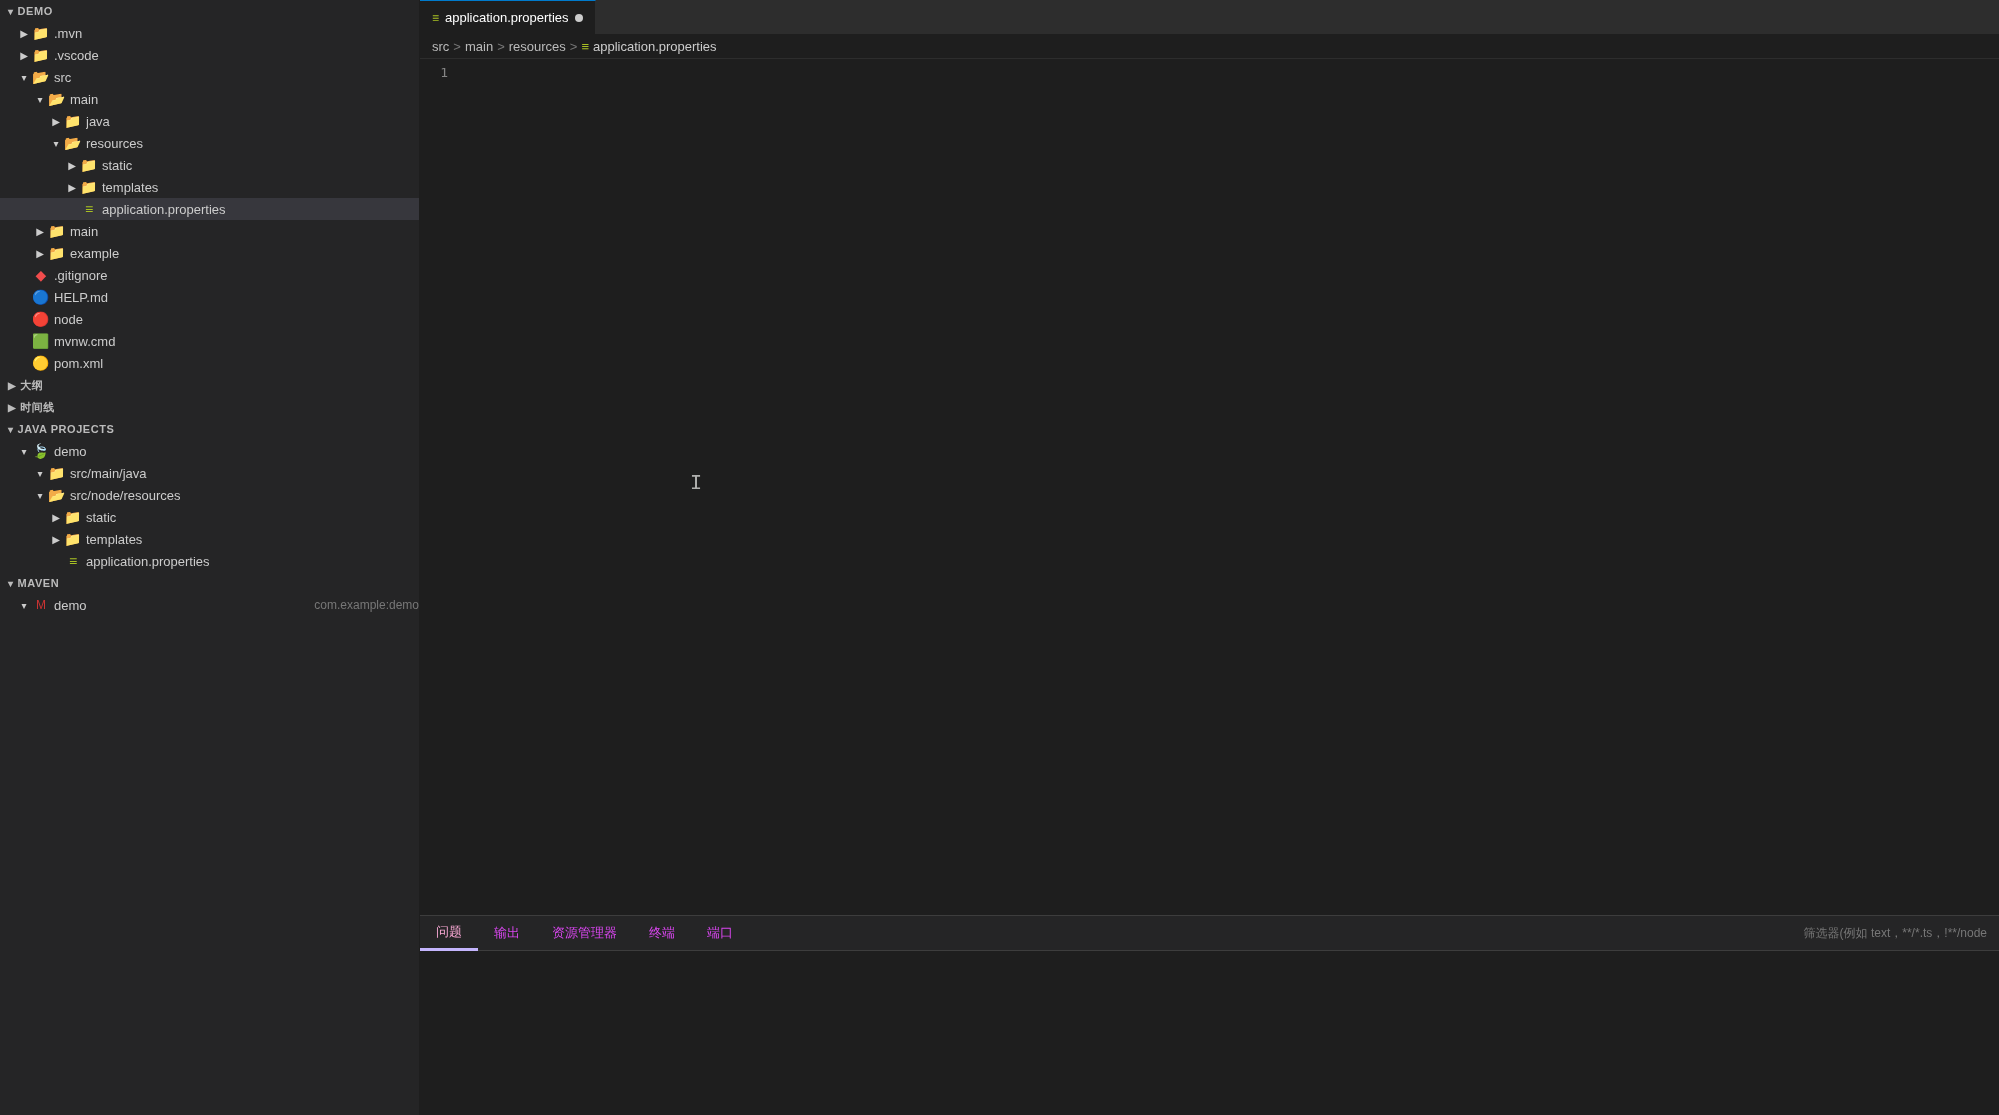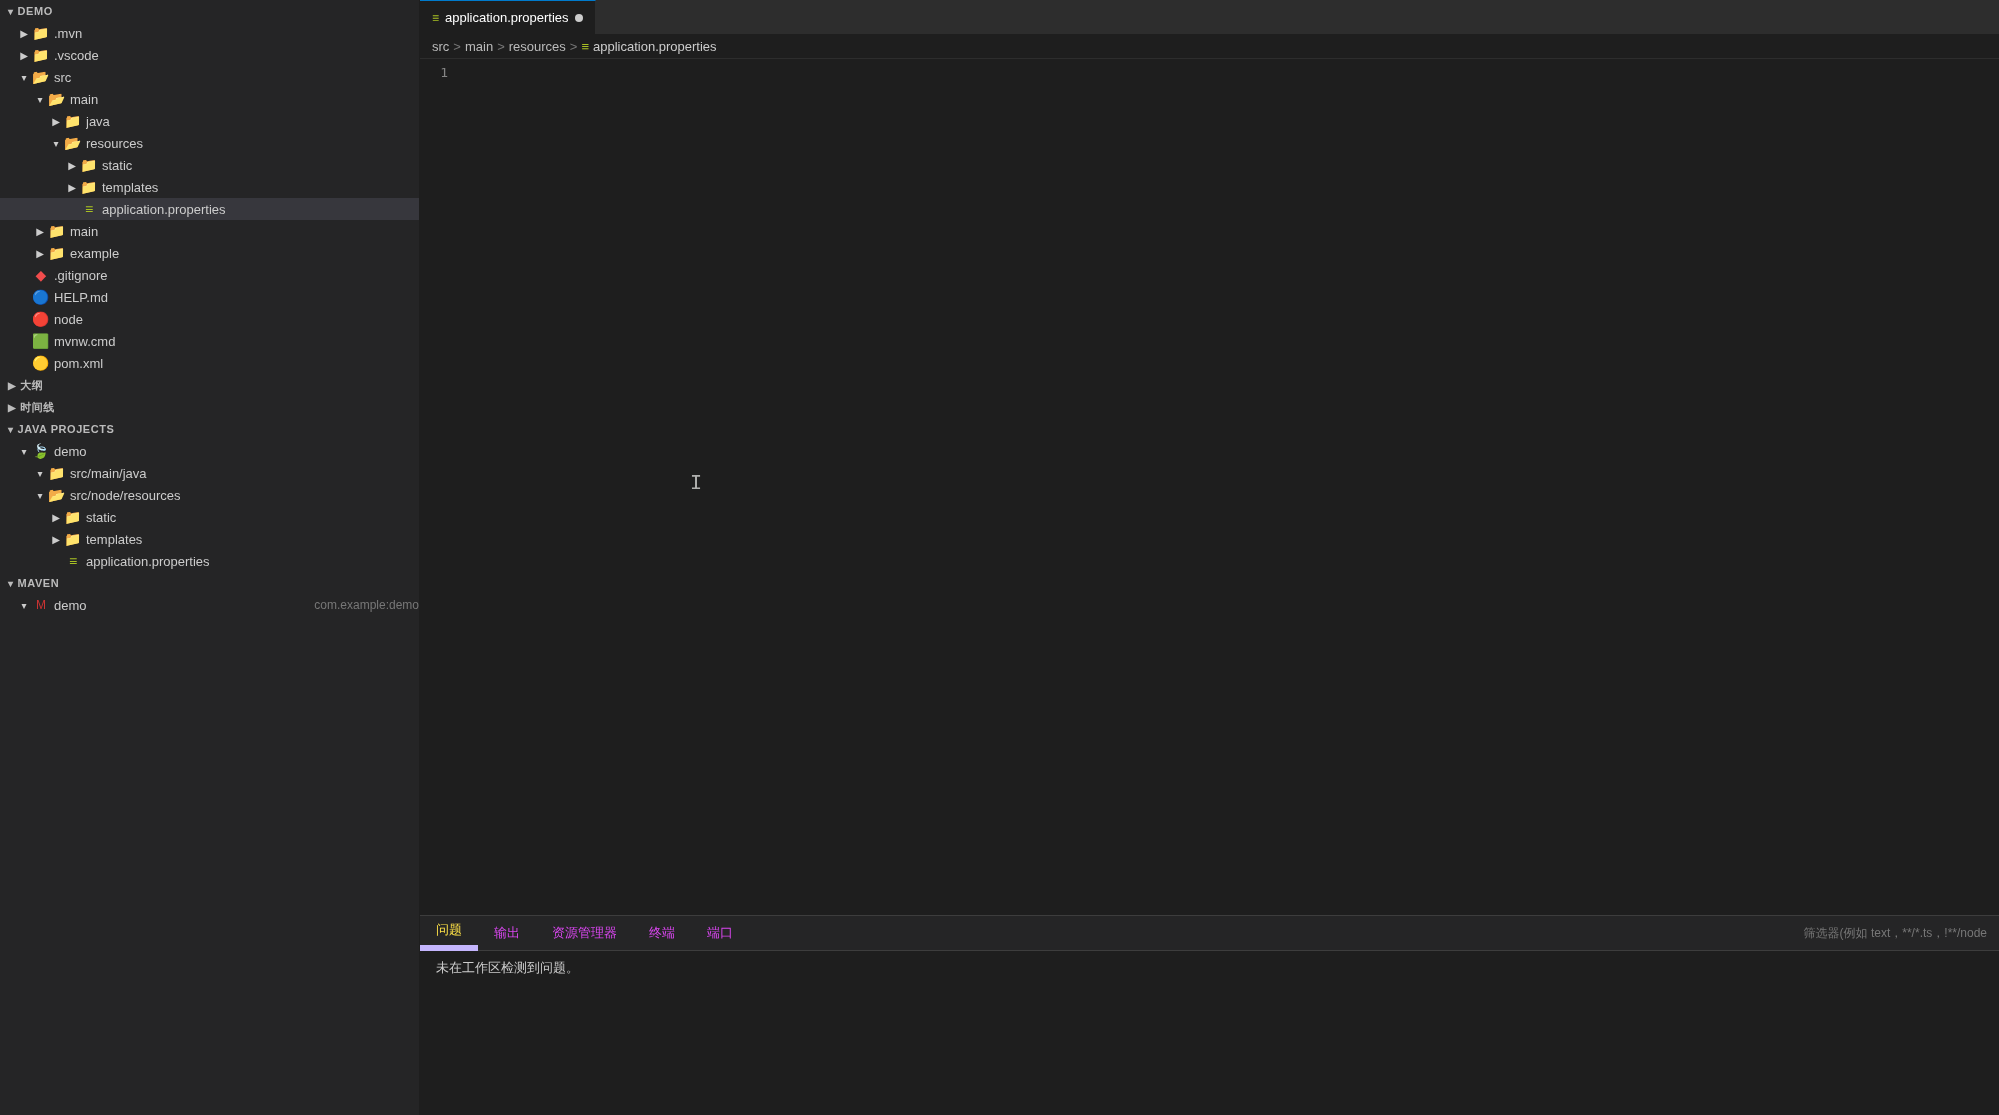--- a/index.html
+++ b/index.html
@@ -264,22 +264,22 @@
       align-items: center;
       padding: 0 16px;
       height: 35px;
       cursor: pointer;
       color: #d946ef;
       font-size: 13px;
       border-bottom: 1px solid transparent;
     }
 
     .panel-tab.active {
-      color: #fde047;
-      border-bottom: 6px solid #c4b5fd;
+      color: #f9a8d4;
+      border-bottom: 3px solid #c4b5fd;
     }
 
     .panel-filter {
       margin-left: auto;
       padding-right: 12px;
       color: #777;
       font-size: 12px;
     }
 
     .panel-content {
@@ -549,17 +549,14 @@
       <div class="panel-tab">
         <span>终端</span>
       </div>
       <div class="panel-tab">
         <span>端口</span>
       </div>
       <div class="panel-filter">
         <span>筛选器(例如 text，**/*.ts，!**/node</span>
       </div>
     </div>
-    <div class="panel-content">
-      <span>未在工作区检测到问题。</span>
-    </div>
   </div>
 </div>
 
 </body></html>

